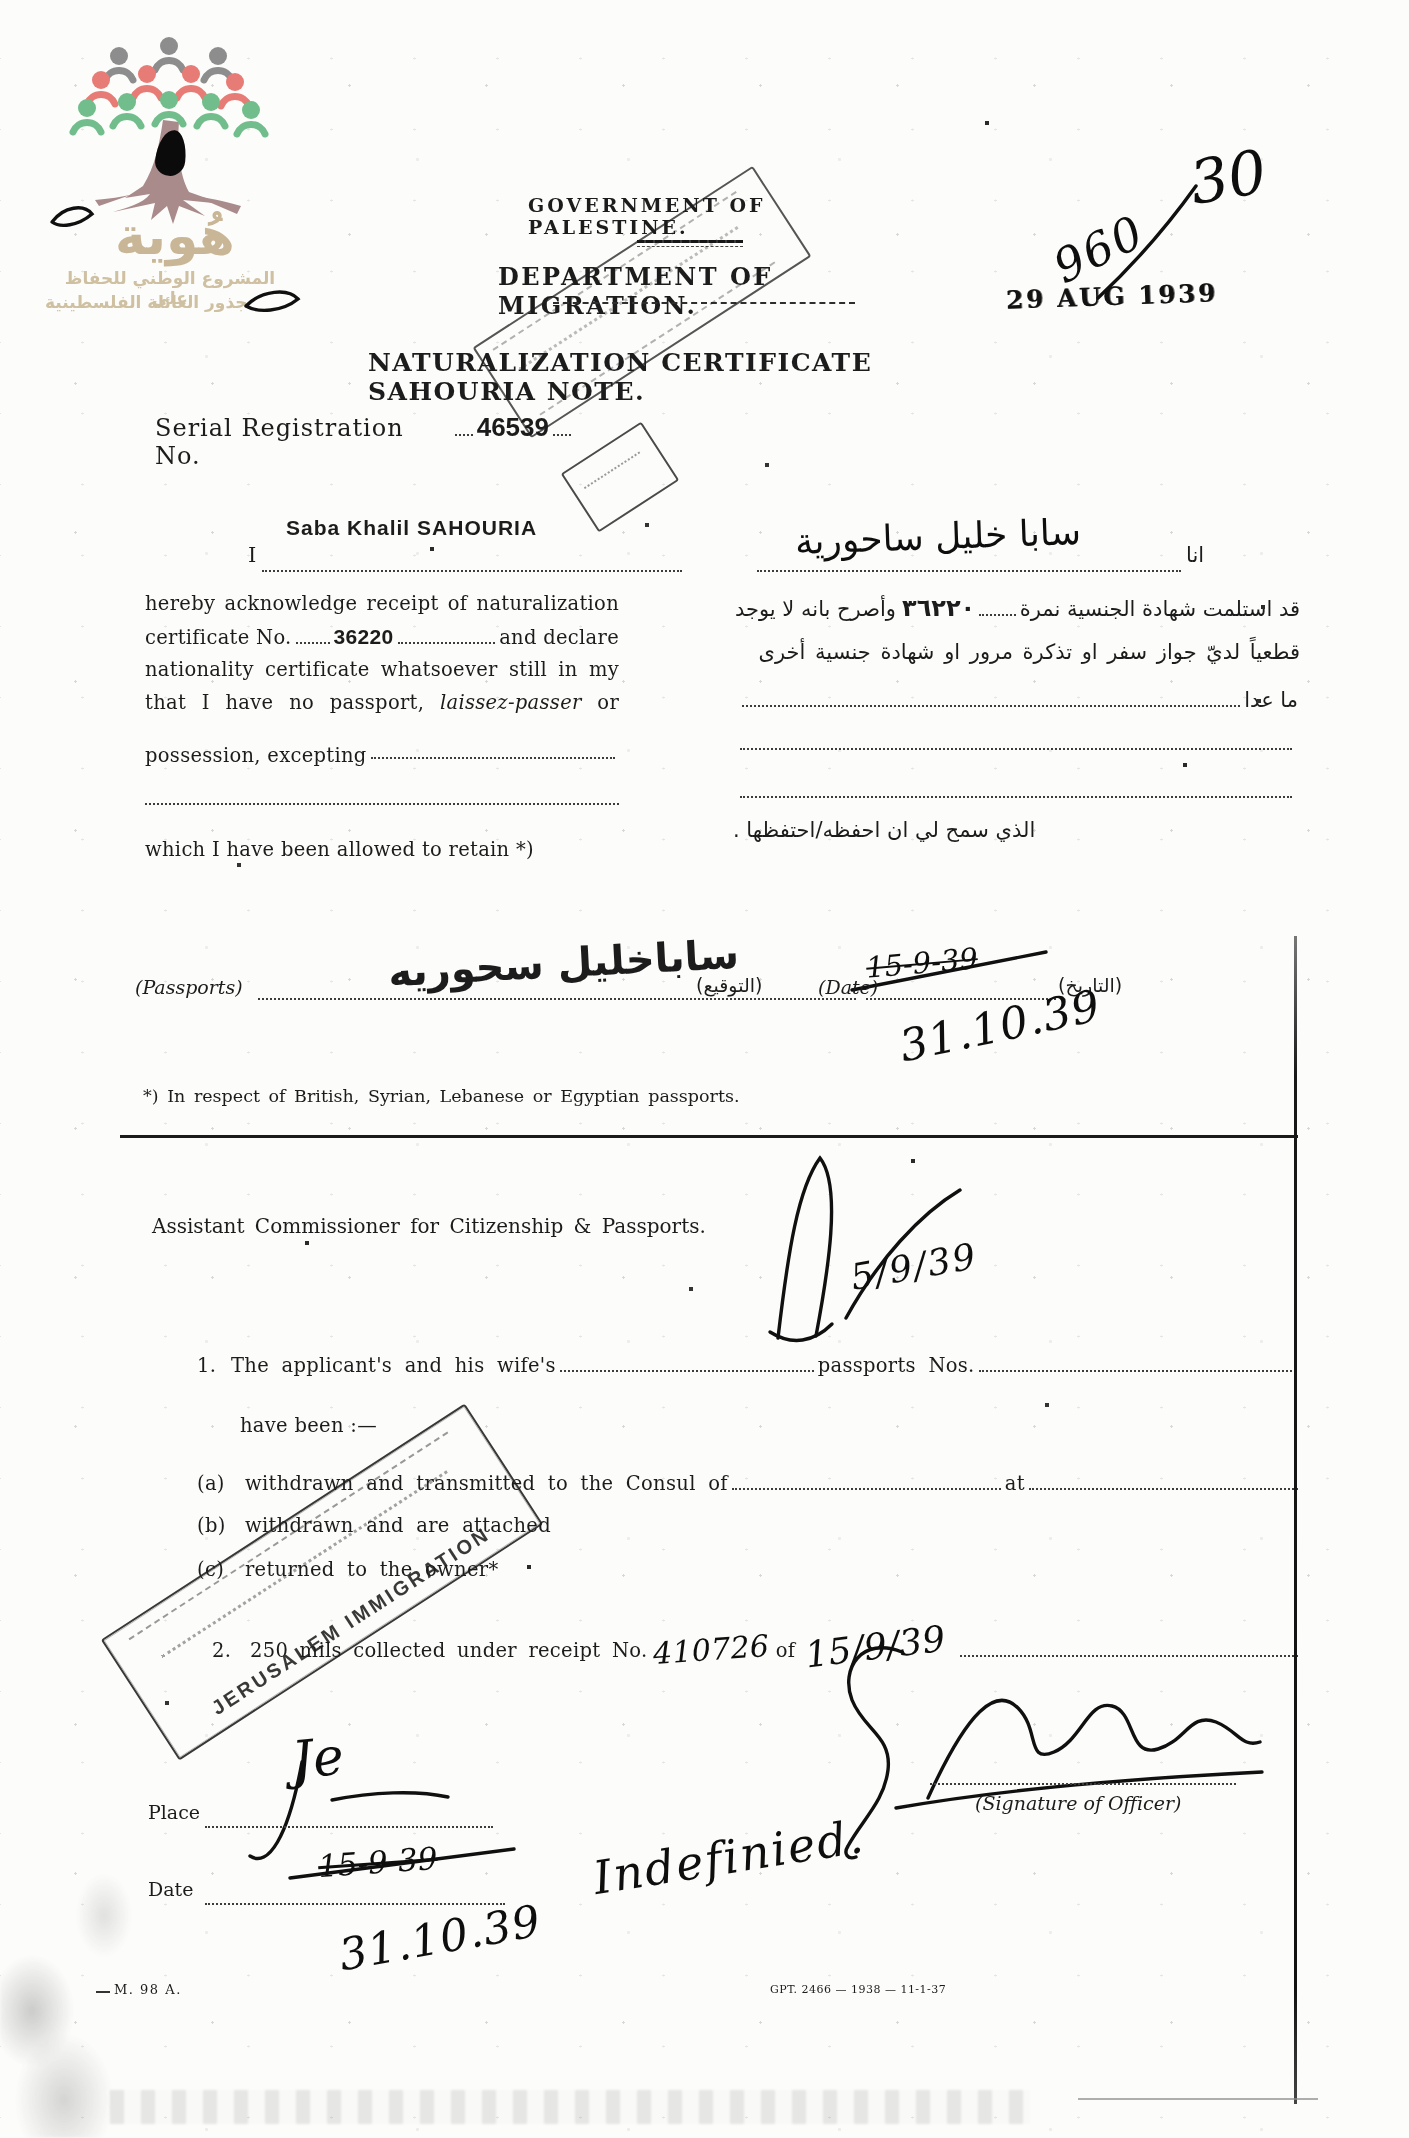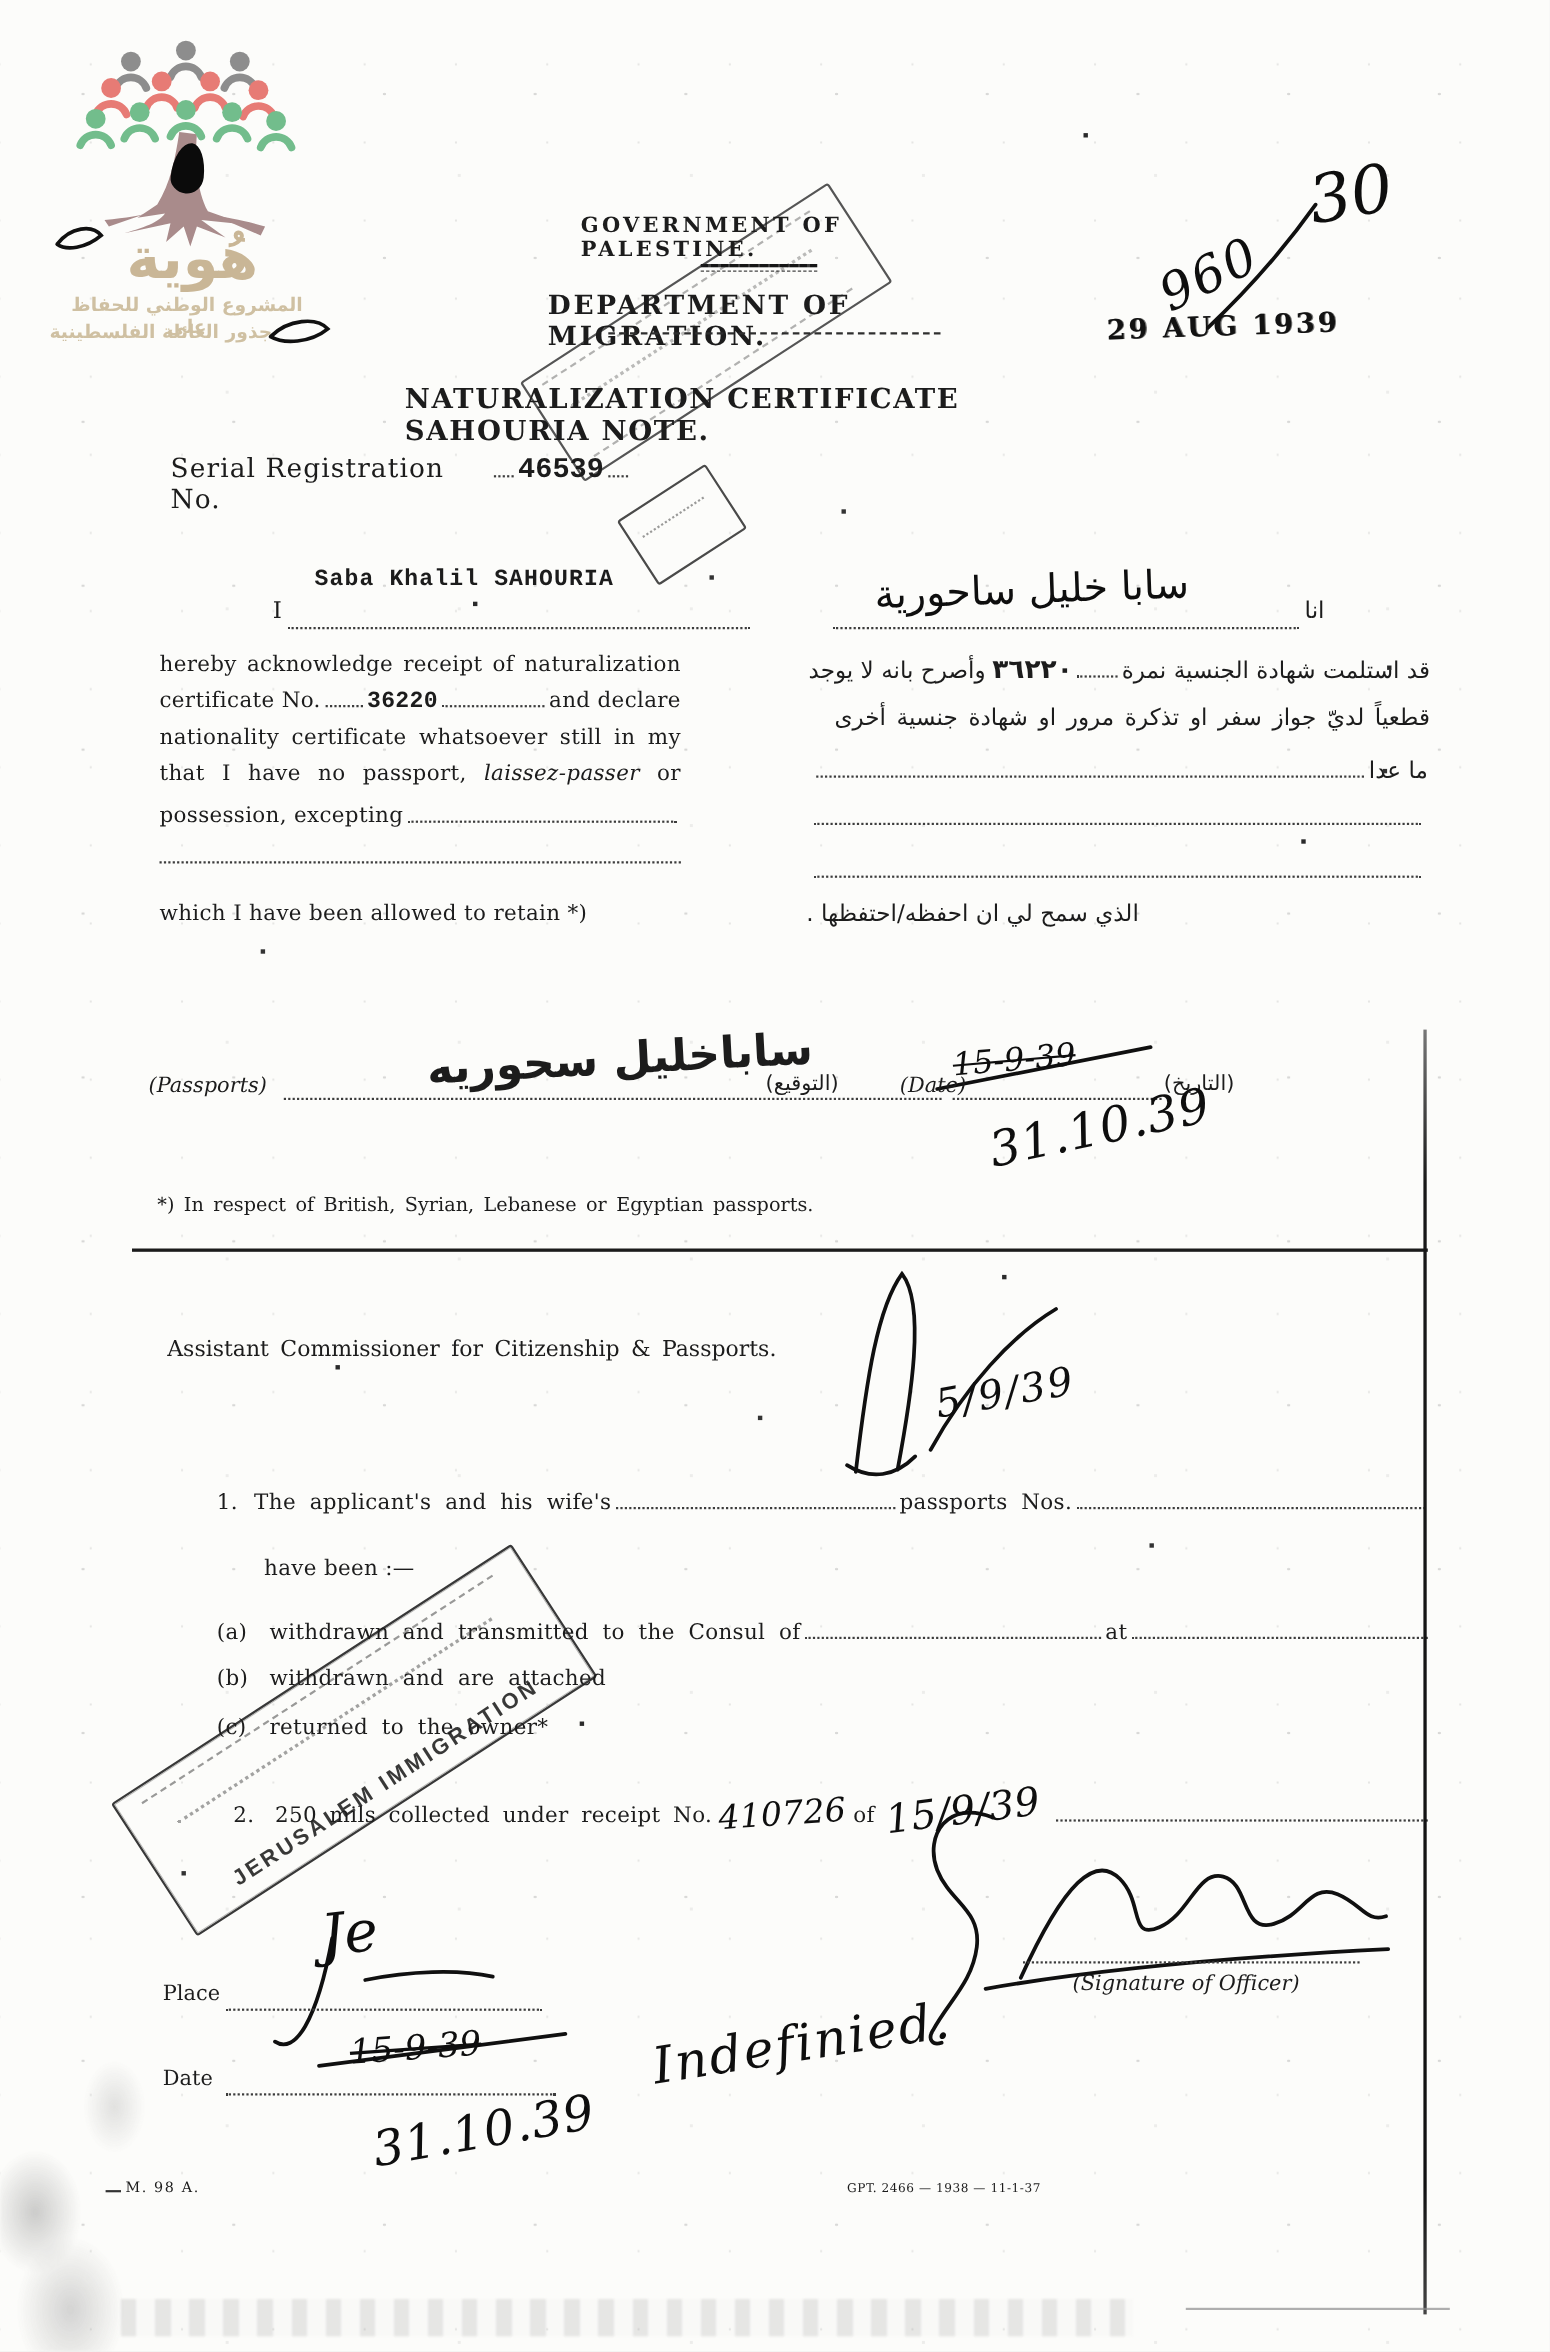--- a/index.html
+++ b/index.html
@@ -15,21 +15,21 @@
       radial-gradient(rgba(0,0,0,.14) 1px, transparent 1.3px),
       radial-gradient(rgba(0,0,0,.09) 1px, transparent 1.3px),
       radial-gradient(rgba(0,0,0,.06) 1.4px, transparent 1.7px);
     background-size:137px 149px, 83px 71px, 211px 197px;
     background-position:7px 11px, 41px 23px, 101px 61px;
   }
   .abs { position:absolute; }
   .row { position:absolute; display:flex; align-items:baseline; }
   .dotline { position:absolute; height:0; border-bottom:2.2px dotted #3c3c3c; }
   .grow-dots { flex:1 1 auto; border-bottom:2.2px dotted #3c3c3c; height:13px; margin:0 4px; min-width:18px; }
-  .typed { font-family:Liberation Mono, monospace; font-weight:700; }
+  .typed { font-family:Liberation Sans, sans-serif; font-weight:700; }
   .hw { font-family:"DejaVu Serif", serif; font-style:italic; color:#0e0e0e; white-space:nowrap; }
   .ar { font-family:"DejaVu Sans", sans-serif; direction:rtl; }
   .it { font-style:italic; }
   .jl { text-align:justify; text-align-last:justify; }
   .doc { font-size:19.5px; letter-spacing:.3px; }
   .specks { position:absolute; top:0; left:0; width:2px; height:2px;
     box-shadow: 431px 548px 0 1px #2a2a2a, 646px 524px 0 1px #333, 986px 122px 0 1px #2a2a2a,
       238px 864px 0 1px #333, 528px 1566px 0 1px #2a2a2a, 1046px 1404px 0 1px #333,
       306px 1242px 0 1px #2a2a2a, 766px 464px 0 1px #333, 1184px 764px 0 1px #2a2a2a,
       166px 1702px 0 1px #333, 1262px 606px 0 1px #2a2a2a, 1258px 700px 0 1px #333,
@@ -167,21 +167,21 @@
     <div class="jl" style="height:33px;">hereby acknowledge receipt of naturalization</div>
     <div style="display:flex; align-items:baseline; height:33px;">
       <span>certificate No.</span>
       <span class="grow-dots" style="max-width:34px;"></span>
       <span class="typed" style="font-size:21px;">36220</span>
       <span class="grow-dots"></span>
       <span>and declare</span>
     </div>
     <div class="jl" style="height:33px;">nationality certificate whatsoever still in my</div>
     <div class="jl" style="height:33px;"><span>that I have no passport,</span> <span class="it">laissez-passer</span> <span>or</span></div>
-    <div style="display:flex; align-items:center; height:33px;">
+    <div style="display:flex; align-items:flex-start; height:33px;margin-top:20px;">
       <span>possession, excepting</span>
       <span class="grow-dots"></span>
     </div>
     <div style="border-bottom:2.2px dotted #3c3c3c; margin-top:26px;"></div>
     <div style="margin-top:33px;">which I have been allowed to retain *)</div>
   </div>
 
   <div class="row ar" style="left:735px; top:594px; width:565px; font-size:21px; font-family:'DejaVu Sans',sans-serif;">
     <span>قد استلمت شهادة الجنسية نمرة</span>
     <span class="grow-dots" style="max-width:90px;"></span>

